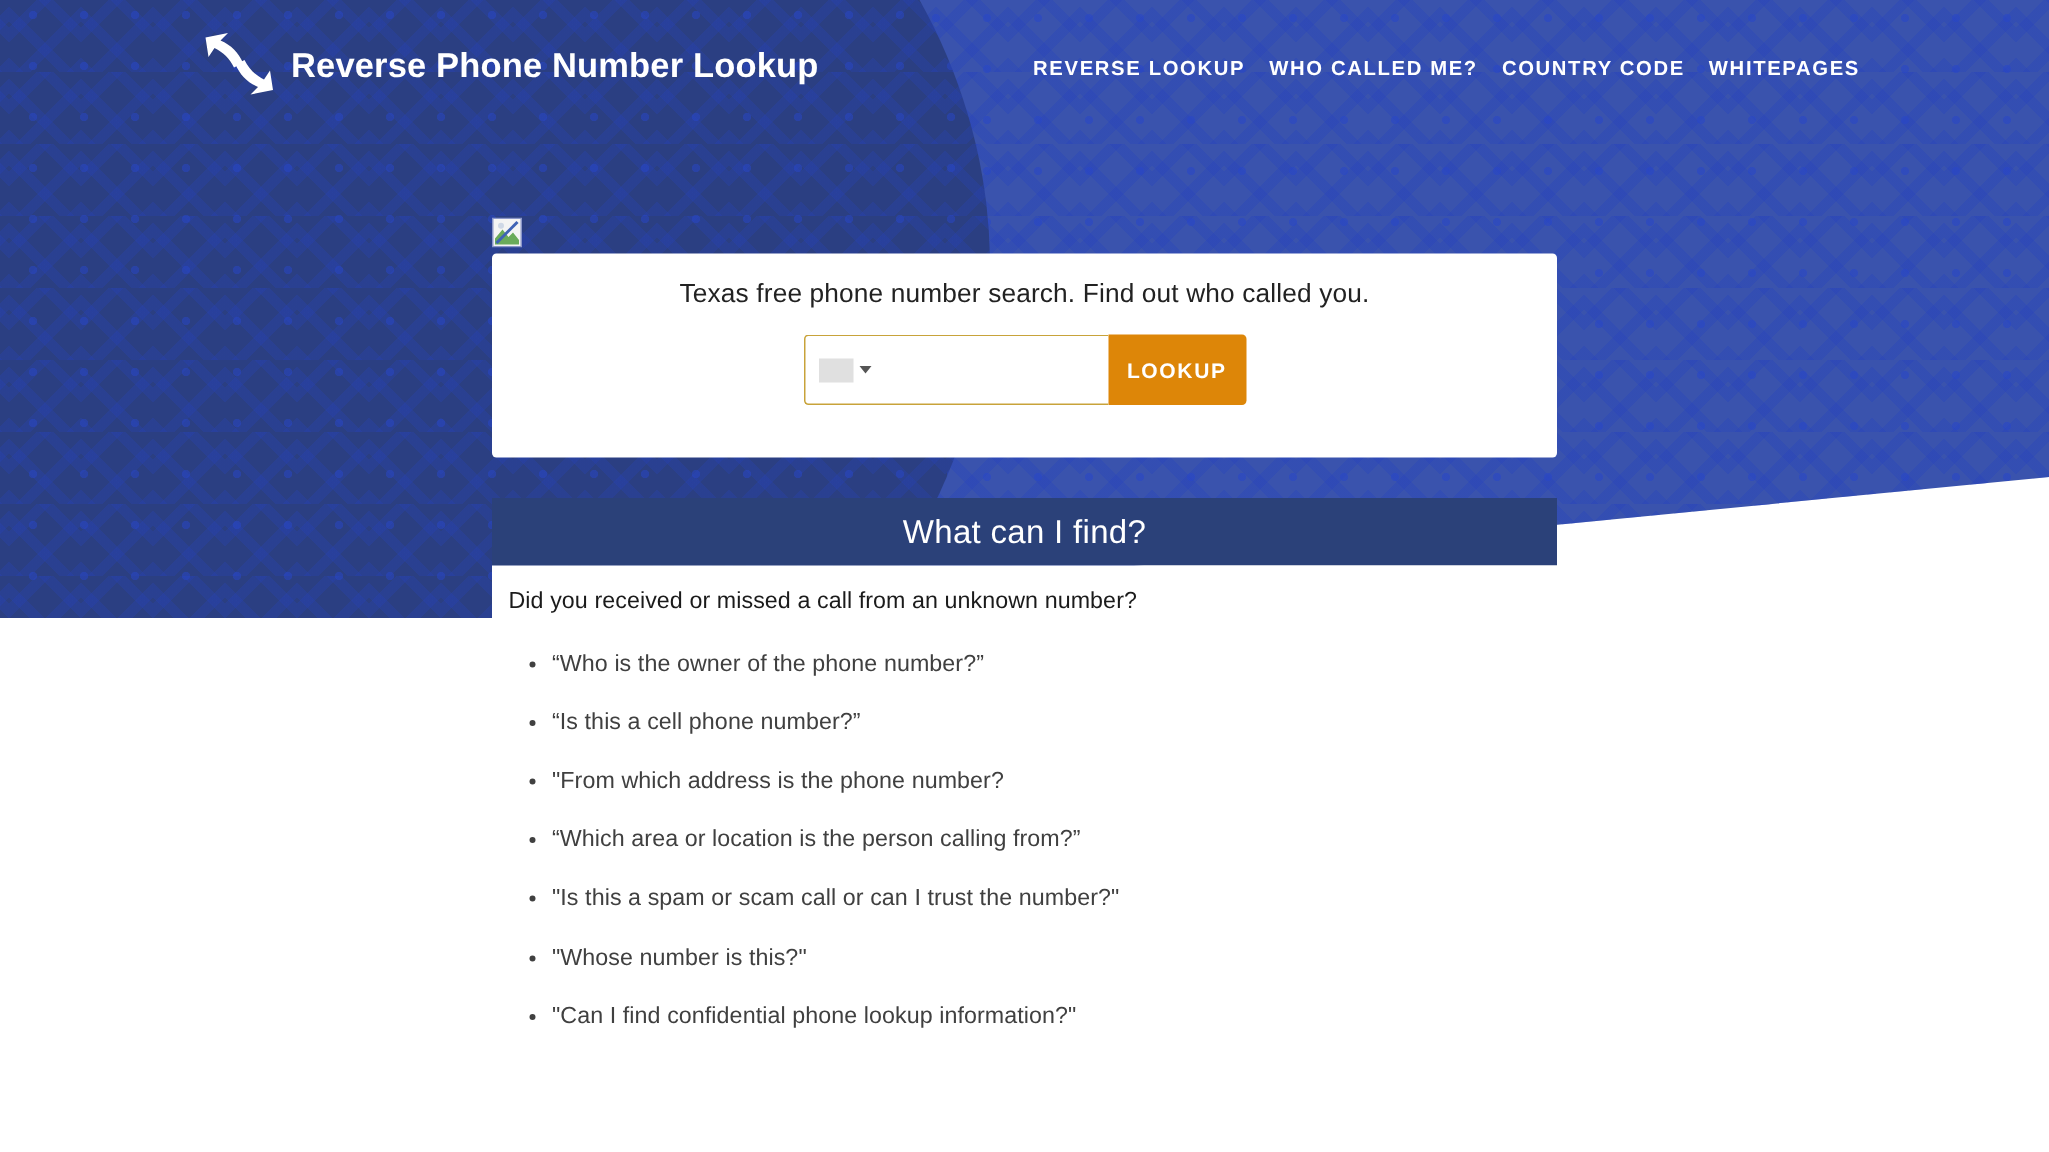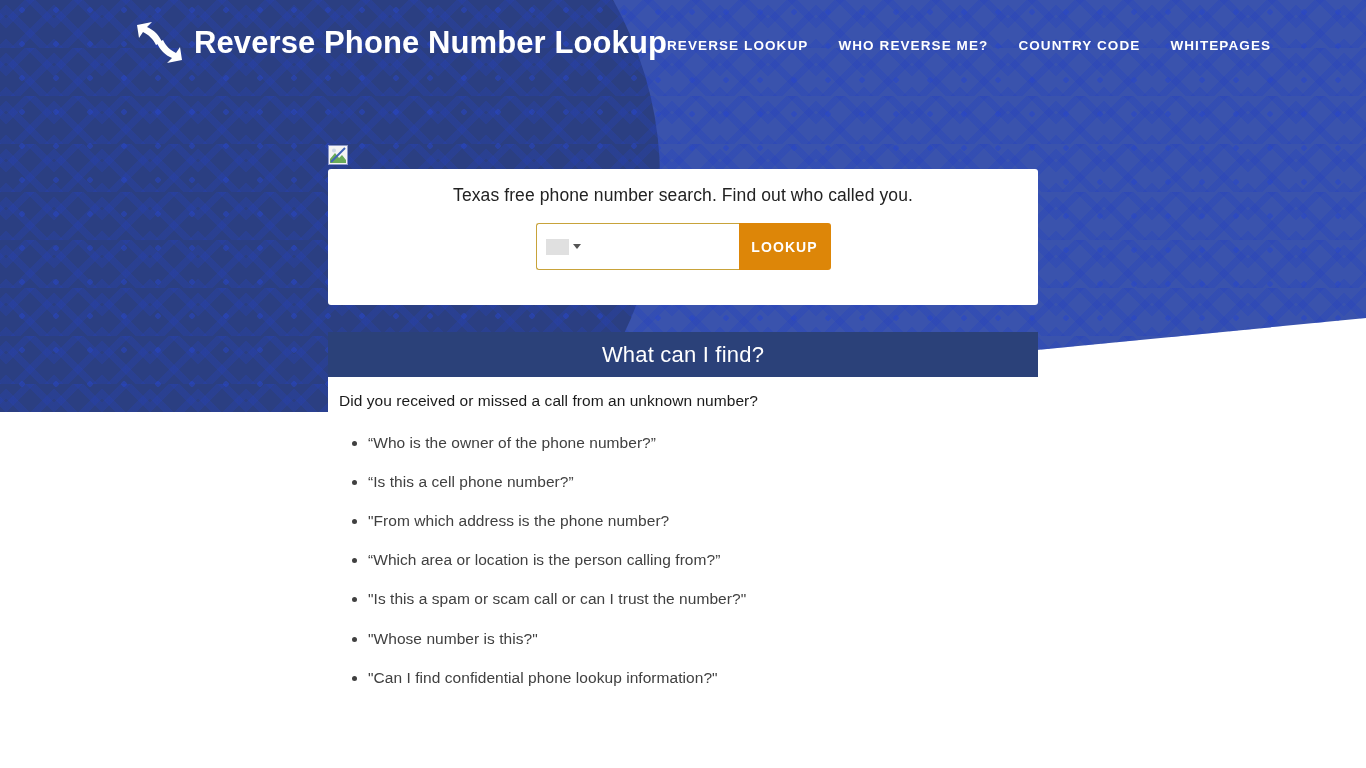--- a/index.html
+++ b/index.html
@@ -70,32 +70,32 @@
   .brand {
     display: flex;
     align-items: center;
     margin-left: 130px;
     gap: 4px;
     text-decoration: none;
   }
   .brand-mark { width: 60px; height: 56px; display: block; flex: 0 0 auto; }
   .brand-title {
     color: #ffffff;
-    font-size: 31px;
+    font-size: 23px;
     font-weight: bold;
     letter-spacing: 0.1px;
     white-space: nowrap;
   }
 
   .main-nav {
     margin-left: auto;
     margin-right: 126px;
     display: flex;
     align-items: flex-end;
-    gap: 30px;
+    gap: 16px;
     padding-top: 4px;
   }
   .nav-link {
     color: #ffffff;
     font-size: 13.5px;
     font-weight: bold;
     letter-spacing: 1.1px;
     text-decoration: none;
     white-space: nowrap;
   }
@@ -244,21 +244,21 @@
     <a class="brand" href="#">
       <svg class="brand-mark" viewBox="0 0 60 56">
         <path d="M7 10 L22 7 L17 12 C24 15 29 20 32 27 L26 30 C23 24 19 20 13 17 L9 23 Z" fill="#ffffff"></path>
         <path d="M52 45 L37 48 L42 43 C35 40 30 35 27 28 L33 25 C36 31 40 35 46 38 L50 32 Z" fill="#ffffff"></path>
       </svg>
       <span class="brand-title">Reverse Phone Number Lookup</span>
     </a>
 
     <nav class="main-nav">
       <a class="nav-link" href="#">REVERSE LOOKUP</a>
-      <a class="nav-link" href="#">WHO REVERSE ME?</a>
+      <a class="nav-link" href="#">WHO CALLED ME?</a>
       <a class="nav-link" href="#">COUNTRY CODE</a>
       <a class="nav-link" href="#">WHITEPAGES</a>
     </nav>
   </header>
 
   <svg class="broken-img" viewBox="0 0 20 20">
     <rect x="0.5" y="0.5" width="19" height="19" fill="#f4f4f4" stroke="#8b97c9"></rect>
     <path d="M2 14 L7 8 L11 13 L14 10 L18 15 L18 18 L2 18 Z" fill="#6aab5a"></path>
     <circle cx="6" cy="5.5" r="2" fill="#cfd8e6"></circle>
     <path d="M17 3 L3 17" stroke="#3f63b5" stroke-width="2"></path>

